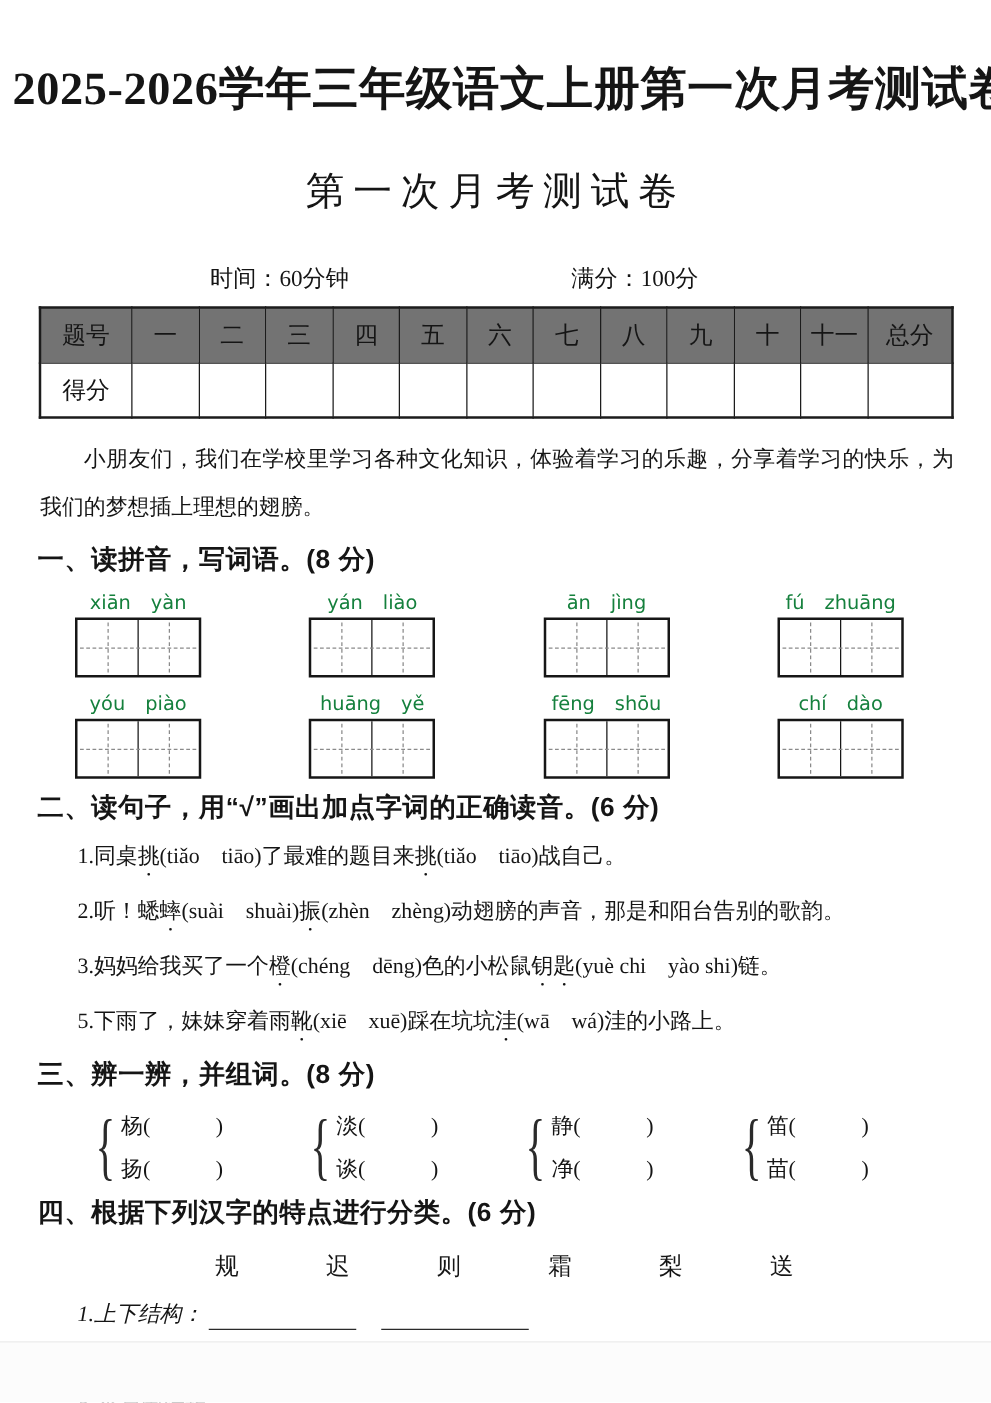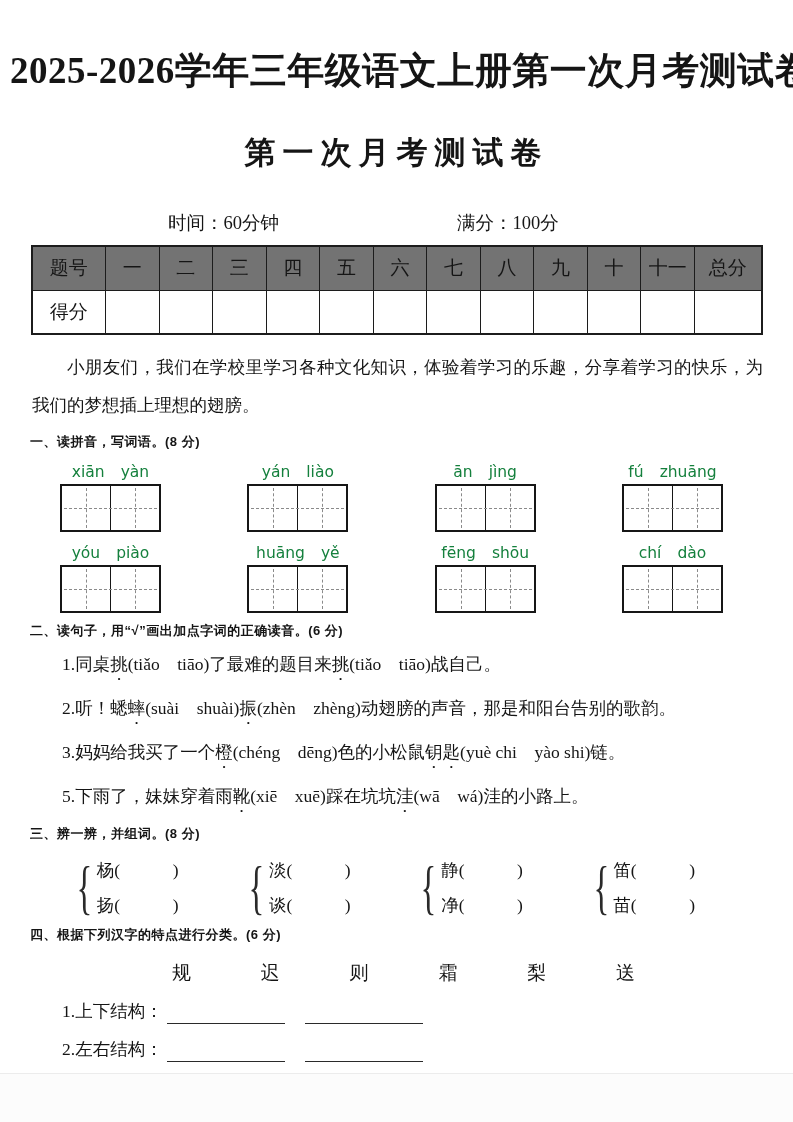--- a/index.html
+++ b/index.html
@@ -19,21 +19,21 @@
     text-align: center;
     font-size: 37px;
     font-weight: 900;
     letter-spacing: 0.5px;
     white-space: nowrap;
   }
   .doc-subtitle {
     margin: 36px 0 0;
     text-align: center;
     font-size: 31px;
-    font-weight: 700;
+    font-weight: 400;
     letter-spacing: 7px;
   }
   .info-row { display: flex; margin: 36px 0 0; font-size: 18.5px; }
   .info-time { margin-left: 168px; }
   .info-score { margin-left: 178px; }
 
   table.score-table {
     width: 732px;
     margin: 10px auto 0;
     border-collapse: collapse;
@@ -55,21 +55,21 @@
 
   .intro {
     margin: 13px 30px 0 32px;
     font-size: 17.5px;
     line-height: 38px;
     text-indent: 2em;
     text-align: justify;
   }
   .sec-heading {
     margin: 9px 0 0 30px;
-    font-size: 13px;
+    font-size: 21px;
     font-weight: 700;
     font-family: "Liberation Sans", "DejaVu Sans", sans-serif;
     letter-spacing: 0.5px;
   }
   .pinyin-row {
     display: flex;
     justify-content: space-between;
     margin: 12px 70px 0 60px;
   }
   .pinyin-group { display: flex; flex-direction: column; align-items: center; }
@@ -132,20 +132,21 @@
     justify-content: space-between;
     margin: 16px 158px 0 172px;
     font-size: 19px;
   }
   .classify-item {
     display: flex;
     align-items: flex-end;
     margin: 13px 0 0 62px;
     font-size: 17.5px;
     line-height: 25px;
+    font-style: italic;
   }
   .blank {
     display: inline-block;
     width: 118px;
     height: 23px;
     border-bottom: 1.5px solid #2a2a2a;
     margin-left: 4px;
   }
   .blank + .blank { margin-left: 20px; }
   .page-edge {

